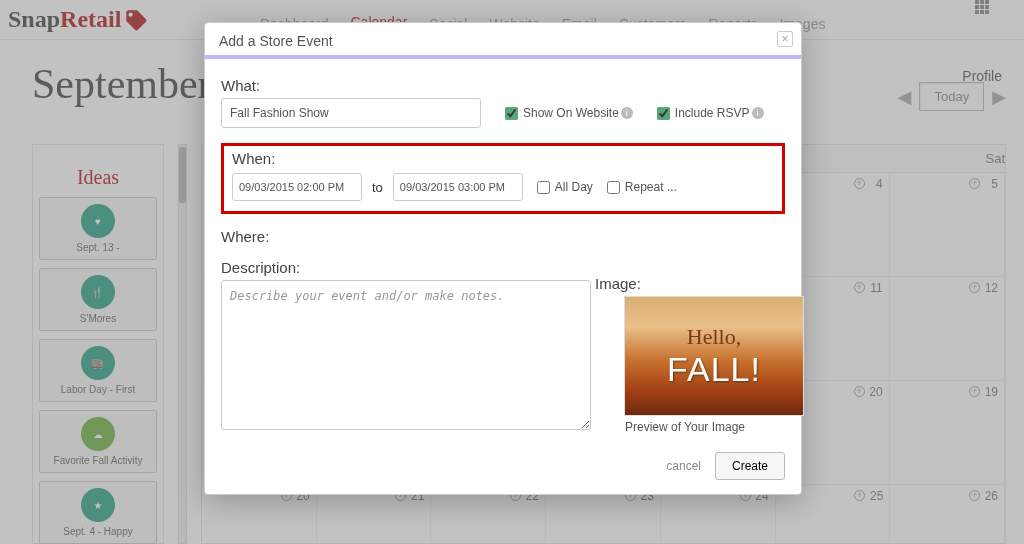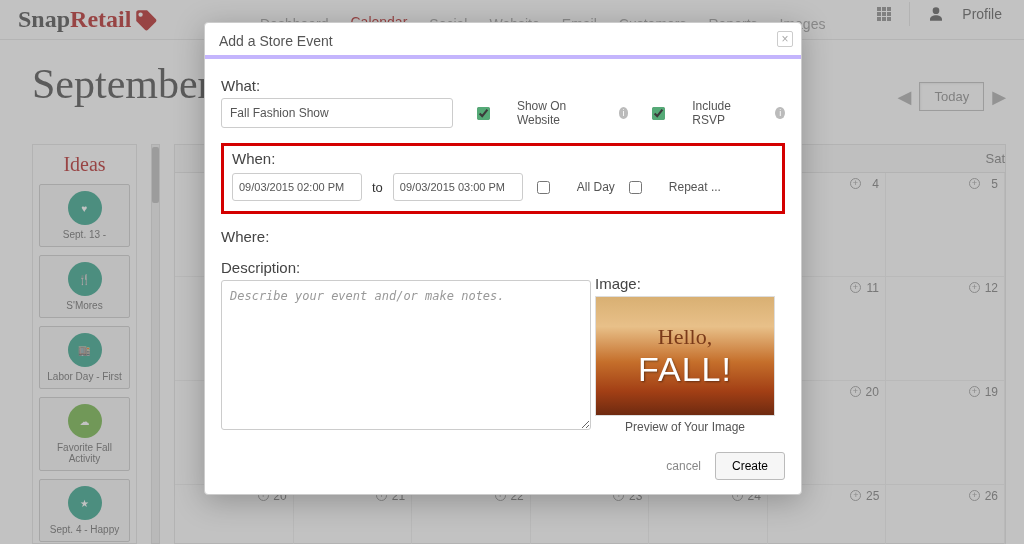--- a/index.html
+++ b/index.html
@@ -1,38 +1,38 @@
 <!DOCTYPE html>
 <html><head>
 <meta charset="utf-8">
 <style>
   * { box-sizing: border-box; }
   body { margin:0; padding:0; font-family: Arial, Helvetica, sans-serif; font-size:13px; color:#333; background:#fff; width:1024px; height:544px; overflow:hidden; position:relative;}
   
-  .topbar { height:40px; display:flex; padding:0 18px; border-bottom:1px solid #e5e5e5; position:relative; }
+  .topbar { height:40px; display:flex; padding:0 8px; border-bottom:1px solid #e5e5e5; position:relative; }
   .logo { font-family: Georgia, serif; font-size:24px; font-weight:bold; color:#b31b1b; display:flex; align-items:center; }
   .logo .snap { color:#444; }
   .logo .retail { color:#b31b1b; }
   .logo svg { margin-left:2px; }
   .nav { position:absolute; left:260px; top:0; height:40px; display:flex; align-items:flex-end; gap:22px; color:#999; font-size:14px;}
   .nav span { padding-bottom:8px; }
   .nav .active { color:#b31b1b; border-bottom:2px solid #b31b1b; }
-  .prof { position:absolute; right:22px; top:0; height:28px; display:flex; align-items:center; gap:18px; color:#555; font-size:14px;}
+  .prof { position:absolute; right:22px; top:0; height:28px; display:flex; align-items:center; gap:18px; color:#555; font-size:14px;flex-direction:column;}
   .gridicon { width:14px; height:14px; display:grid; grid-template-columns:repeat(3,4px); grid-template-rows:repeat(3,4px); gap:1px;}
   .gridicon i { background:#888;}
   .sep { width:1px; height:24px; background:#e3e3e3;}
   .prof svg { fill:#555;}
   
   .page { padding:20px 32px; position:relative; }
   .pgtitle { font-family: Georgia, serif; font-size:42px; font-weight:300; color:#444; }
   .today-area { position:absolute; right:18px; top:82px; display:flex; align-items:center; gap:8px;}
   .today-btn { border:1px solid #bbb; padding:6px 14px; color:#888; font-size:13px; background:#fff; box-shadow:1px 1px 2px rgba(0,0,0,.08) inset;}
   .navarrow { color:#aaa; font-size:18px; cursor:pointer; user-select:none;}
   .content { display:flex; gap:14px; margin-top:14px;}
-  .ideas { width:105px; border:1px solid #e3e3e3; padding:4px 6px 10px; background:#fff;}
+  .ideas { width:132px; border:1px solid #e3e3e3; padding:17px 6px 10px; background:#fff;}
   .ideas h3 { text-align:center; font-family:Georgia,serif; color:#b31b1b; font-weight:normal; font-size:20px; margin:4px 0 8px;}
   .idea { border:1px solid #ccc; border-radius:2px; padding:6px 4px; text-align:center; font-size:10px; color:#666; background:#f7f7f7; margin-bottom:8px;}
   .idea .circ { width:34px; height:34px; border-radius:50%; margin:0 auto 4px; display:flex; align-items:center; justify-content:center; color:#fff;}
   .green{background:#29a085;} .green2{background:#6cb33f;} .teal{background:#29a085;}
   .scrolltrack { width:9px; background:#eee; border:1px solid #ddd; position:relative;}
   .scrolltrack .thumb{ position:absolute; left:0; top:2px; width:100%; height:56px; background:#bbb; border-radius:2px;}
   .cal { flex:1; border:1px solid #e3e3e3; background:#fff; }
   .cal .dayhdr { display:flex; background:#fafafa; border-bottom:1px solid #e3e3e3; font-size:13px; color:#777;}
   .cal .dayhdr div:last-child{flex:1; text-align:right; padding:6px 0;}
   .cal .row { display:flex; border-bottom:1px solid #eee; height:104px;}
@@ -44,30 +44,30 @@
   .modal { position:absolute; left:204px; top:22px; width:598px; background:#fff; border:1px solid #ccc; border-radius:4px; box-shadow:0 6px 30px rgba(0,0,0,.25); padding:0; }
   .modal .mtop { padding:10px 14px 6px; border-bottom:4px solid #c4b5fd; font-size:14px; color:#555; position:relative;}
   .modal .close { position:absolute; right:8px; top:8px; width:16px; height:16px; border:1px solid #ccc; color:#aaa; font-size:12px; text-align:center; line-height:14px; border-radius:2px; cursor:pointer;}
   .modal .body { padding:12px 16px 14px;}
   .flabel { font-size:15px; color:#444; margin:14px 0 4px;}
   .flabel:first-child{margin-top:6px;}
   .row1 { display:flex; align-items:center; gap:20px;}
   .tinput { height:30px; border:1px solid #ccc; border-radius:3px; padding:0 8px; font-size:12px; color:#555; background:#fff;}
   .wide{ width:260px;}
   .full{ width:100%;}
-  .chk { display:flex; align-items:center; gap:24px; font-size:12px; color:#555;}
+  .chk { display:flex; align-items:center; gap:2px; font-size:12px; color:#555;}
   .chk input{ accent-color:#5a7; width:13px; height:13px;}
   .infoic{ width:12px;height:12px;border-radius:50%;background:#bbb;color:#fff;font-size:9px;line-height:12px;text-align:center;display:inline-block;}
   .whenbox { border:3px solid #d40000; padding:4px 8px 10px; margin-top:15px;}
   .whenrow{ display:flex; align-items:center; gap:10px; margin-top:6px;}
   .dtin{ width:130px; height:28px; border:1px solid #ccc; border-radius:3px; font-size:11px; padding:0 6px; color:#555;}
   textarea.desc { width:370px; height:150px; border:1px solid #ccc; border-radius:3px; padding:8px; font-size:12px; color:#999; font-style:italic; resize:both;}
   .cols { display:flex; gap:4px; }
   .imgbox { width:180px;}
-  .imgprev { width:180px; height:120px; border:1px solid #ddd; background:linear-gradient(180deg,#d9b073 0%, #e8c089 25%, #c56f2b 55%, #a23f15 80%, #6e2a10 100%); position:relative; overflow:hidden;}
+  .imgprev { width:180px; height:120px; border:1px solid #ddd; background:linear-gradient(180deg,#d9b073 0%, #e8c089 25%, #c56f2b 55%, #a23f15 80%, #6e2a10 100%); position:relative; overflow:hidden;margin-left:29px;}
   .imgprev .txt{ position:absolute; inset:0; display:flex; flex-direction:column; align-items:center; justify-content:center; font-family:Georgia,serif;}
   .imgprev .hello{ font-family:'Brush Script MT',cursive; font-size:22px; color:#7a3a1a;}
   .imgprev .fall{ font-family: Impact, sans-serif; font-size:34px; color:#fff; letter-spacing:1px; text-shadow:1px 1px 2px rgba(0,0,0,.4);}
   .imgcap{ text-align:center; font-size:12px; color:#555; margin-top:4px;}
   .imglinks{ text-align:center; font-size:12px;}
   .imglinks a{ color:#2e8b7a; text-decoration:none;}
   .footer{ display:flex; justify-content:flex-end; gap:14px; margin-top:18px; align-items:center;}
   .btn-cancel{ color:#888; font-size:12px; cursor:pointer;}
   .btn-create{ border:1px solid #bbb; background:#f6f6f6; padding:6px 16px; font-size:12px; border-radius:3px; cursor:pointer;}
   input::placeholder, textarea::placeholder{ color:#999; font-style:italic;}

